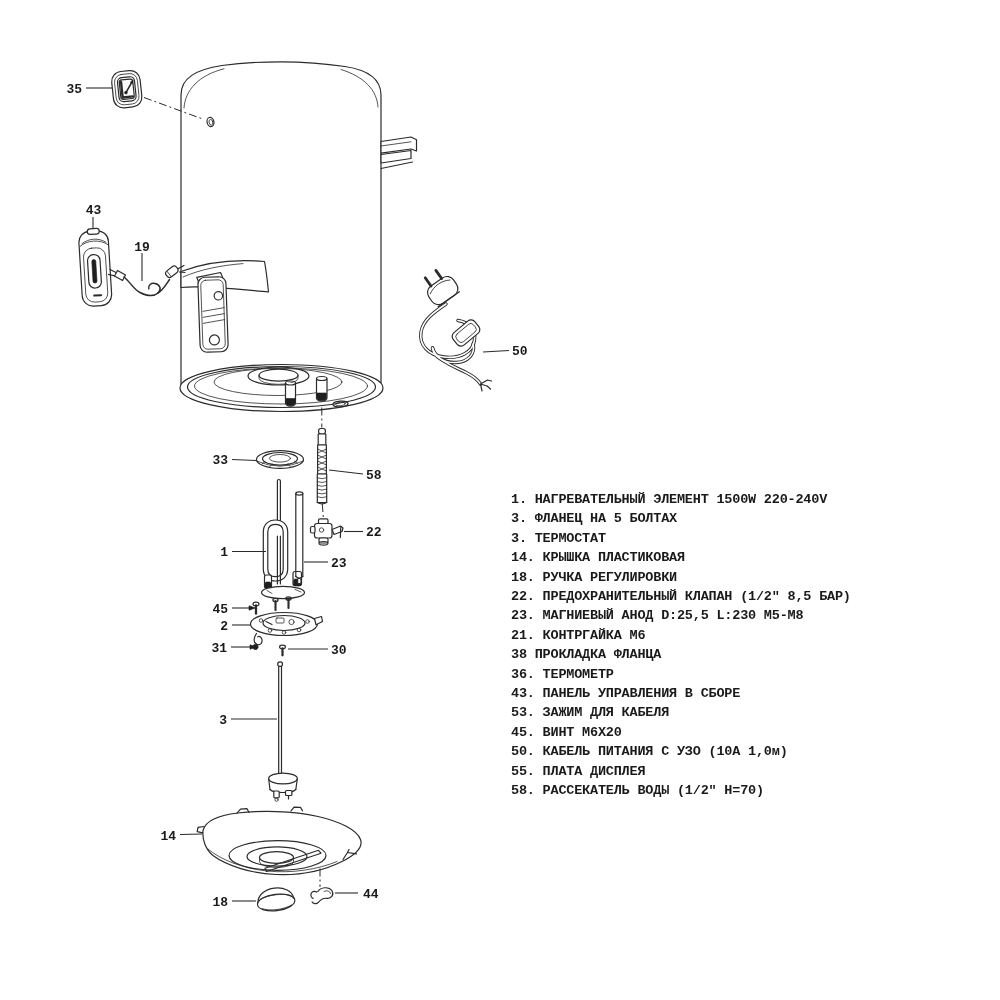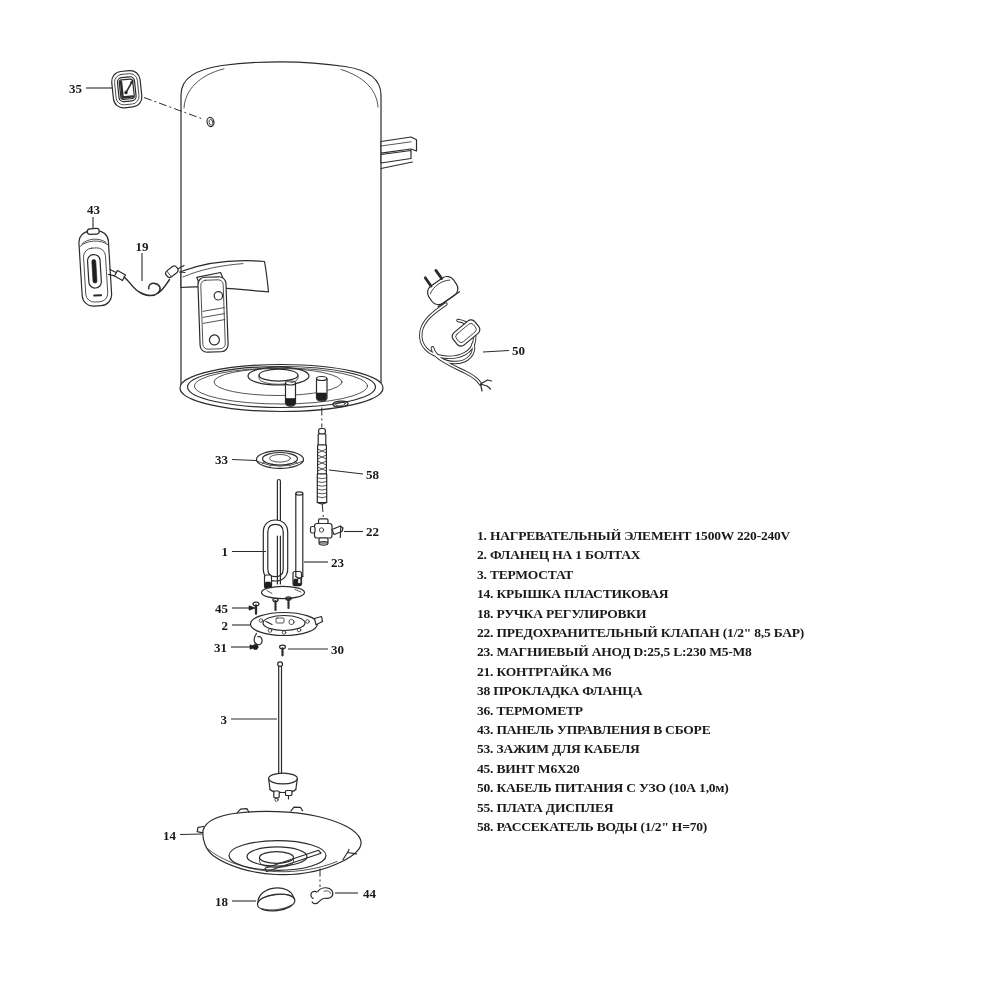--- a/index.html
+++ b/index.html
@@ -1,31 +1,31 @@
 <!DOCTYPE html>
 <html><head>
 <meta charset="utf-8">
 <style>
   html,body{margin:0;padding:0;background:#fff;}
   .canvas{position:relative;width:1000px;height:976px;background:#ffffff;
-          font-family:Liberation Serif, serif;overflow:hidden;}
+          font-family:Liberation Mono, monospace;overflow:hidden;}
   .diagram-svg{position:absolute;left:0;top:0;}
   
   .s{fill:none;stroke:#2b2b2b;stroke-width:1.2;stroke-linecap:round;stroke-linejoin:round;}
   .sw{fill:#ffffff;stroke:#2b2b2b;stroke-width:1.2;stroke-linejoin:round;}
   .thin{stroke-width:0.8;}
   .df{fill:#1f1f1f;stroke:#1f1f1f;stroke-width:0.6;}
   .lead{fill:none;stroke:#2b2b2b;stroke-width:1.1;}
   .dash{fill:none;stroke:#2b2b2b;stroke-width:1;stroke-dasharray:8 3 2 3;}
   .callout{font-size:13px;font-weight:700;fill:#1a1a1a;}
   .cable-out{fill:none;stroke:#2b2b2b;stroke-width:3.4;stroke-linecap:round;}
   .cable-in{fill:none;stroke:#ffffff;stroke-width:1.6;stroke-linecap:round;}
-  .parts-list{position:absolute;left:477px;top:490px;color:#1a1a1a;
+  .parts-list{position:absolute;left:511px;top:490px;color:#1a1a1a;
               font-size:13.5px;font-weight:700;line-height:19.4px;
-              letter-spacing:-0.2px;white-space:nowrap;margin-top:36px;}
+              letter-spacing:-0.2px;white-space:nowrap;}
 </style>
 </head>
 <body>
 
 <div class="canvas">
 
 <svg class="diagram-svg" width="1000" height="1000" viewBox="0 0 1000 1000">
 
   <g>
     <path class="sw" d="M181,385 L181,95 C181,78 196,69.5 222,65.5 C245,62.3 258,61.8 281,61.8
@@ -318,21 +318,21 @@
   <text class="callout" x="227" y="651.5" text-anchor="end">31</text>
   <text class="callout" x="331" y="653.5" text-anchor="start">30</text>
   <text class="callout" x="227" y="723.5" text-anchor="end">3</text>
   <text class="callout" x="176" y="839.5" text-anchor="end">14</text>
   <text class="callout" x="228" y="905.5" text-anchor="end">18</text>
   <text class="callout" x="363" y="897.5" text-anchor="start">44</text>
 </svg>
 
   <div class="parts-list">
     <div>1. НАГРЕВАТЕЛЬНЫЙ ЭЛЕМЕНТ 1500W 220-240V</div>
-    <div>2. ФЛАНЕЦ НА 1 БОЛТАХ</div>
+    <div>3. ФЛАНЕЦ НА 5 БОЛТАХ</div>
     <div>3. ТЕРМОСТАТ</div>
     <div>14. КРЫШКА ПЛАСТИКОВАЯ</div>
     <div>18. РУЧКА РЕГУЛИРОВКИ</div>
     <div>22. ПРЕДОХРАНИТЕЛЬНЫЙ КЛАПАН (1/2" 8,5 БАР)</div>
     <div>23. МАГНИЕВЫЙ АНОД D:25,5 L:230 M5-M8</div>
     <div>21. КОНТРГАЙКА М6</div>
     <div>38 ПРОКЛАДКА ФЛАНЦА</div>
     <div>36. ТЕРМОМЕТР</div>
     <div>43. ПАНЕЛЬ УПРАВЛЕНИЯ В СБОРЕ</div>
     <div>53. ЗАЖИМ ДЛЯ КАБЕЛЯ</div>

